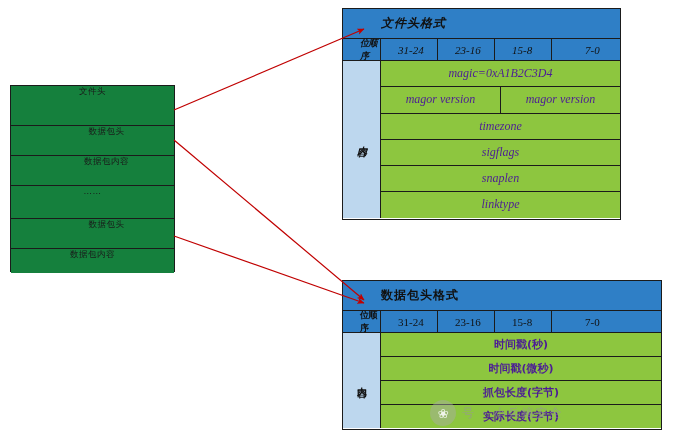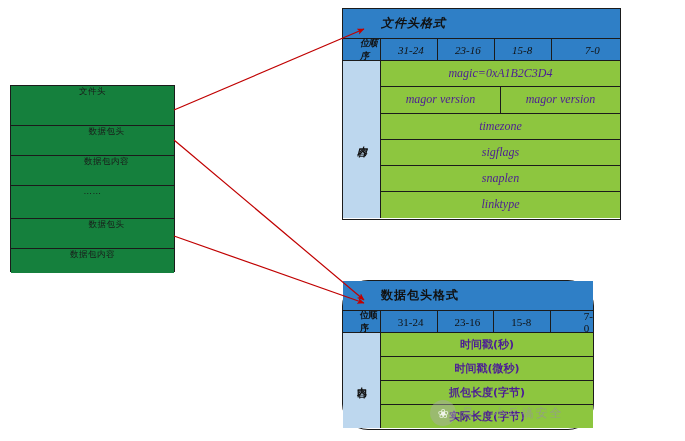--- a/index.html
+++ b/index.html
@@ -63,23 +63,22 @@
   #header-format-table {
     left: 342px;
     top: 8px;
     width: 279px;
     height: 212px;
     font-style: italic;
   }
   #packet-format-table {
     left: 342px;
     top: 280px;
-    width: 252px;
+    width: 320px;
     height: 150px;
-    border-radius: 26px;
   }
 
   .tbl-title {
     box-sizing: border-box;
     height: 30px;
     background: #2f7fc6;
     border-bottom: 1.5px solid #1b1b1b;
     display: flex;
     align-items: center;
     color: #111111;

